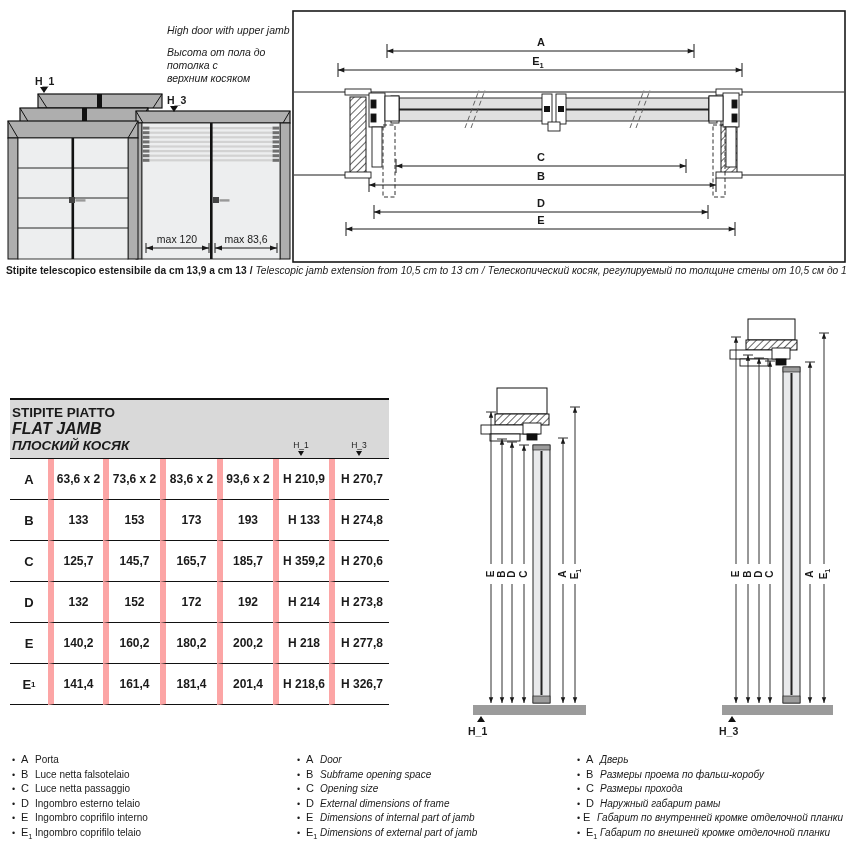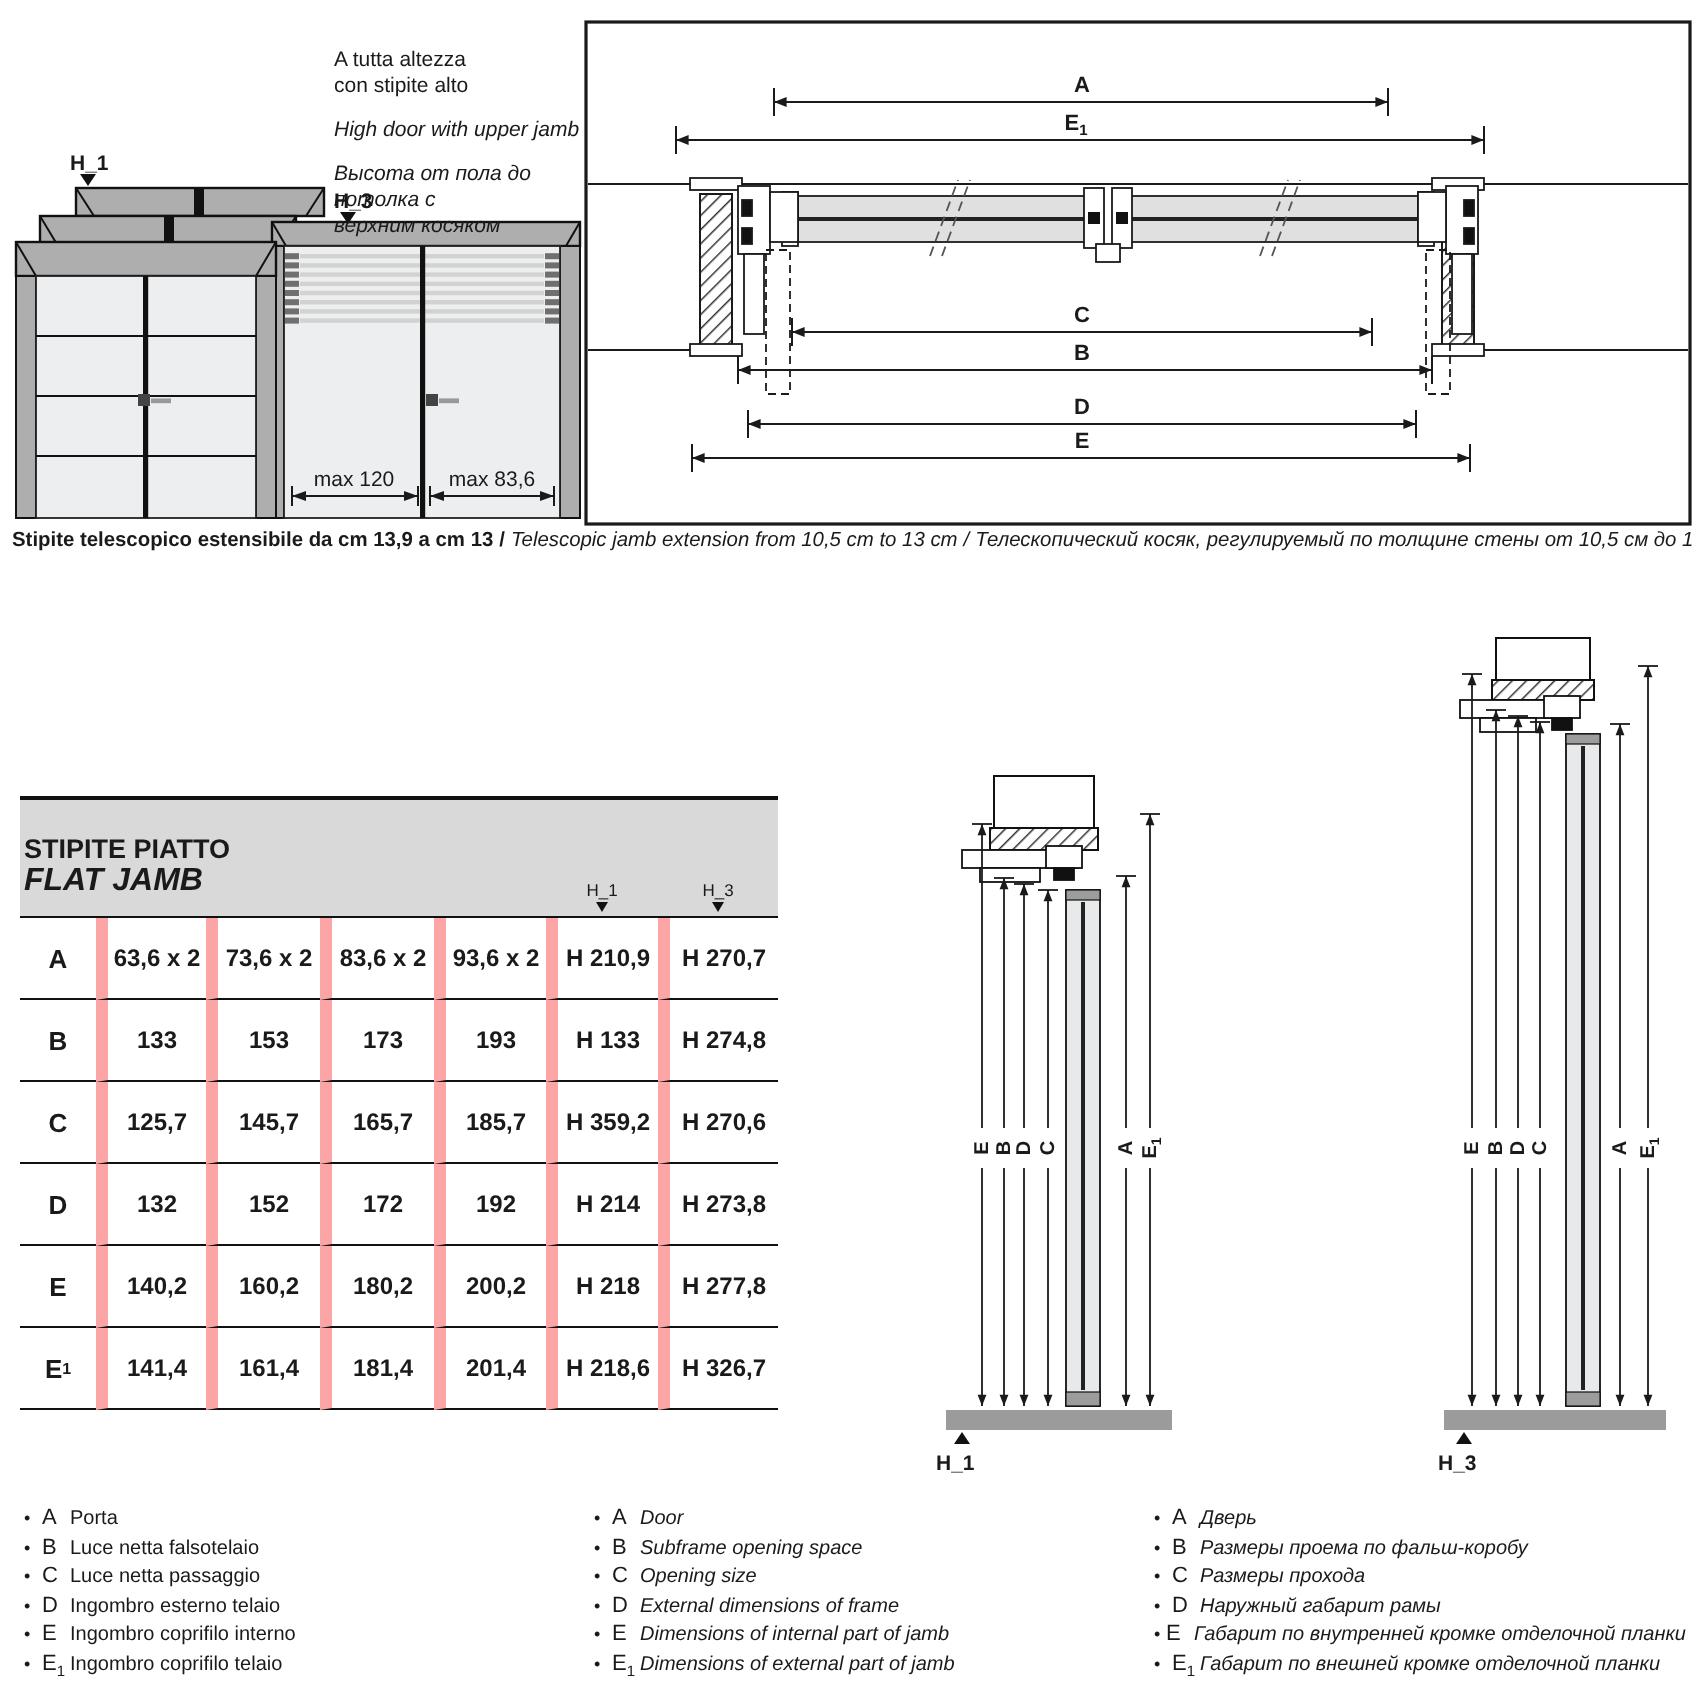--- a/index.html
+++ b/index.html
@@ -22,21 +22,21 @@
            white-space:nowrap;display:flex;}
   .caption .cap-it{font-weight:bold;}
   .caption .cap-en,.caption .cap-ru{font-style:italic;text-align:right;}
   .caption .sep{margin:0 3px;}
   .caption .sep.b{font-weight:bold;}
   .caption .sep.i{font-style:italic;}
 
   
   .dtable{position:absolute;left:10px;top:398px;width:379px;}
   .thead{position:relative;background:#d9d9d9;border-top:2px solid #111;height:60px;box-sizing:border-box;}
-  .thead .t{padding:16px 0 0 2px;}
+  .thead .t{padding:4px 0 0 2px;}
   .t-it{font-size:13.5px;font-weight:bold;line-height:17px;}
   .t-en{font-size:16px;font-weight:bold;font-style:italic;line-height:16px;}
   .t-ru{font-size:13.5px;font-weight:bold;font-style:italic;line-height:17px;}
   .hcol{position:absolute;bottom:2px;text-align:center;font-size:8.5px;}
   .hcol1{left:263px;width:56px;}
   .hcol2{left:319px;width:60px;}
   .tri{display:block;width:0;height:0;margin:1px auto 0;
        border-left:3.5px solid transparent;border-right:3.5px solid transparent;
        border-top:5px solid #111;}
   .grid{display:grid;grid-template-columns:38px 55px 57px 57px 56px 56px 60px;border-top:1px solid #111;}
@@ -156,22 +156,20 @@
         <rect x="75.5" y="199.2" width="10" height="2.4" fill="#999"></rect>
       </g>
     </g>
     <text class="marklbl" x="35" y="85">H_1</text>
     <polygon points="40,87 48,87 44,93" fill="#111"></polygon>
     <text class="marklbl" x="167" y="104">H_3</text>
     <polygon points="170,106 178,106 174,112" fill="#111"></polygon>
   </svg>
 
   <div class="note">
-    <p class="it"><span>A tutta altezza</span><br>
-       <span>con stipite alto</span></p>
     <p class="en">High door with upper jamb</p>
     <p class="ru"><span>Высота от пола до потолка с</span><br>
        <span>верхним косяком</span></p>
   </div>
 
   <svg style="left:292px;top:10px" width="554" height="253" viewBox="0 0 554 253">
     <defs>
       <pattern id="hatchP" width="5" height="5" patternUnits="userSpaceOnUse" patternTransform="rotate(45)">
         <rect width="5" height="5" fill="#fff"></rect>
           <line x1="0" y1="0" x2="0" y2="5" stroke="#333" stroke-width="1.5"></line>
@@ -269,20 +267,21 @@
     <span class="cap-en">Telescopic jamb extension from 10,5 cm to 13 cm</span>
     <span class="sep i">/</span>
     <span class="cap-ru">Телескопический косяк, регулируемый по толщине стены от 10,5 см до 13 см.</span>
   </div>
 
   <div class="dtable">
     <div class="thead">
       <div class="t">
         <div class="t-it">STIPITE PIATTO</div>
         <div class="t-en">FLAT JAMB</div>
+        <div class="t-ru">ПЛОСКИЙ КОСЯК</div>
       </div>
       <div class="hcol hcol1">
         <span>H_1</span>
         <span class="tri"></span>
       </div>
       <div class="hcol hcol2">
         <span>H_3</span>
         <span class="tri"></span>
       </div>
     </div>

